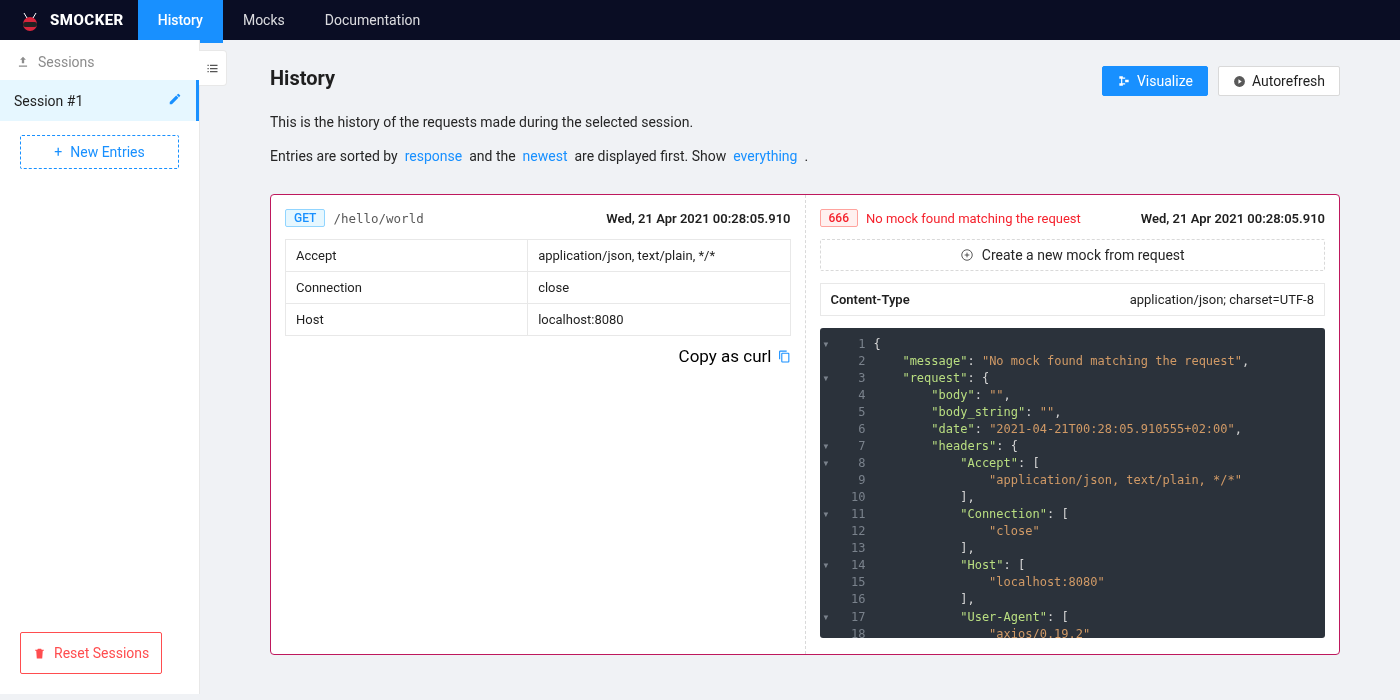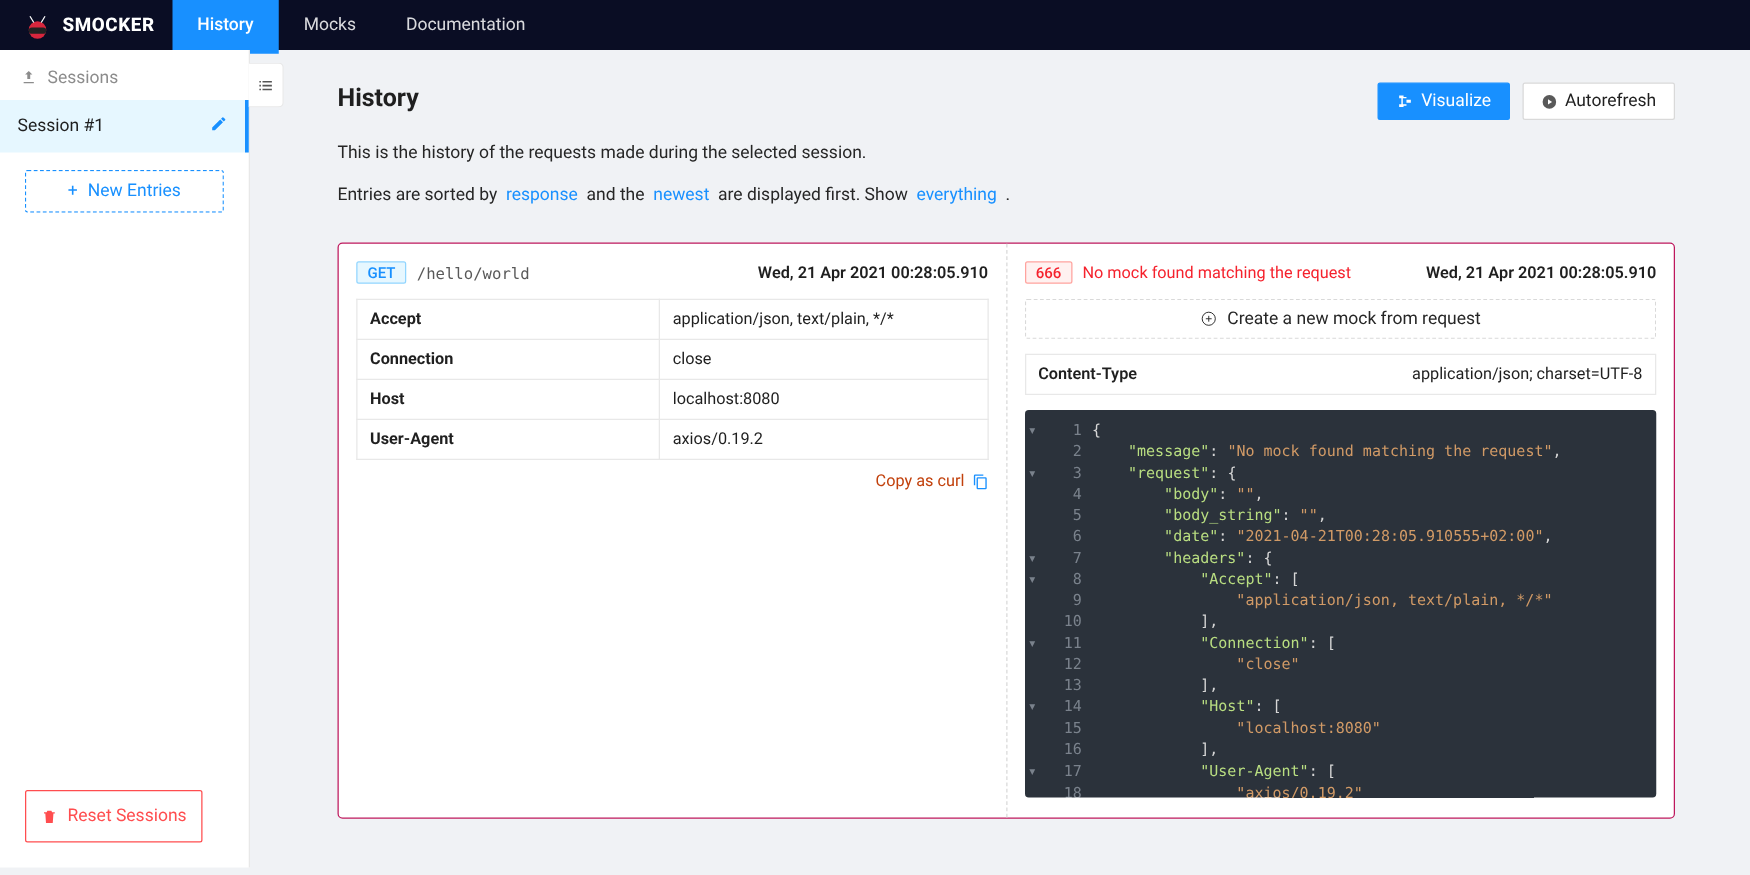--- a/index.html
+++ b/index.html
@@ -40,22 +40,22 @@
   .panel-head { display: flex; align-items: center; justify-content: space-between; margin-bottom: 12px; }
   .panel-head .left { display: flex; align-items: center; gap: 8px; }
   .badge { display: inline-block; padding: 1px 8px; border-radius: 2px; font-size: 12px; font-weight: 500; }
   .badge.method { color: #1890ff; border: 1px solid #91d5ff; background: #e6f7ff; }
   .badge.status { color: #f5222d; border: 1px solid #ffa39e; background: #fff1f0; }
   .mono { font-family: ui-monospace, SFMono-Regular, Menlo, Consolas, monospace; font-size: 12.5px; color: #595959; }
   .timestamp { font-weight: 600; font-size: 13px; }
   .err-msg { color: #f5222d; font-size: 13px; }
   .hdr-table { width: 100%; border-collapse: collapse; border: 1px solid #e8e8e8; font-size: 13px; }
   .hdr-table td { border: 1px solid #e8e8e8; padding: 8px 10px; }
-  .hdr-table td:first-child { font-weight: 700; width: 48%; }
-  .copy-curl { display: flex; justify-content: flex-end; align-items: center; gap: 6px; margin-top: 10px; color: #c2410c; font-size: 13px; cursor: pointer; }
+  .hdr-table td:first-child { font-weight: 400; width: 48%; }
+  .copy-curl { display: flex; justify-content: flex-end; align-items: center; gap: 6px; margin-top: 10px; color: #000000; font-size: 17px; cursor: pointer; }
   .create-mock { border: 1px dashed #d9d9d9; color: #262626; padding: 7px 10px; display: flex; align-items: center; justify-content: center; gap: 8px; border-radius: 2px; cursor: pointer; margin-bottom: 12px; }
   .resp-hdr { border: 1px solid #e8e8e8; padding: 8px 10px; display: flex; justify-content: space-between; font-size: 13px; }
   .resp-hdr .k { font-weight: 600; }
   
   .code { margin-top: 12px; background: #2b323b; border-radius: 3px; padding: 8px 0 8px 0; font-family: ui-monospace, SFMono-Regular, Menlo, Consolas, monospace; font-size: 12px; line-height: 1.42; overflow: auto; max-height: 310px; }
   .code table { border-collapse: collapse; }
   .code td.gut { text-align: right; color: #7a828c; padding: 0 8px 0 10px; width: 42px; user-select: none; white-space: nowrap; }
   .code td.arrow { text-align: right; color: #7a828c; padding-right: 2px; width: 12px; user-select: none; }
   .code td.ln { white-space: pre; color: #e6e6e6; padding-right: 14px; }
   .str { color: #d19a66; }
@@ -167,24 +167,20 @@
                 <td>application/json, text/plain, */*</td>
               </tr>
               <tr>
                 <td>Connection</td>
                 <td>close</td>
               </tr>
               <tr>
                 <td>Host</td>
                 <td>localhost:8080</td>
               </tr>
-              <tr>
-                <td>User-Agent</td>
-                <td>axios/0.19.2</td>
-              </tr>
             </tbody>
         </table>
         <div class="copy-curl">
           <span>Copy as curl</span>
           <svg width="13" height="13" viewBox="0 0 24 24">
               <path fill="#1890ff" d="M16 1H4a2 2 0 0 0-2 2v14h2V3h12V1m3 4H8a2 2 0 0 0-2 2v14a2 2 0 0 0 2 2h11a2 2 0 0 0 2-2V7a2 2 0 0 0-2-2m0 16H8V7h11v14z"></path>
             </svg>
         </div>
       </div>
 

